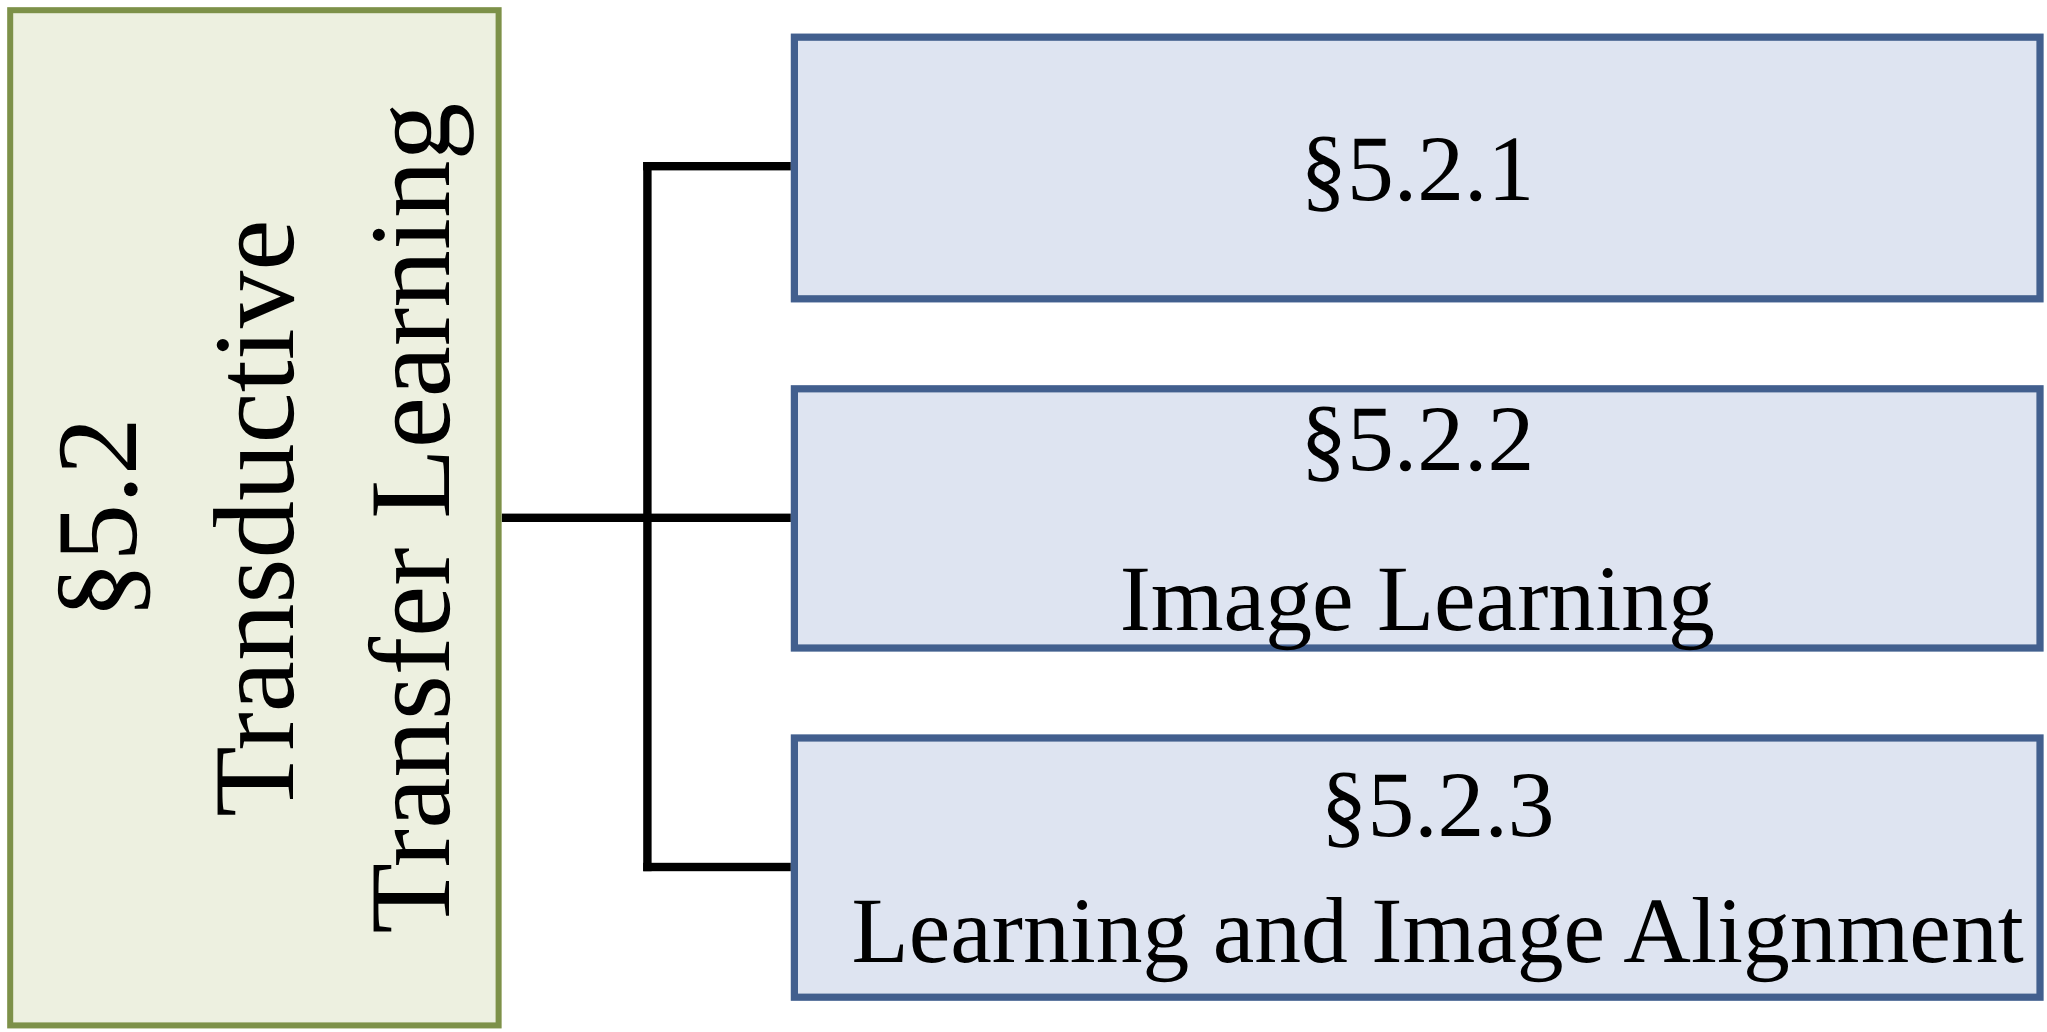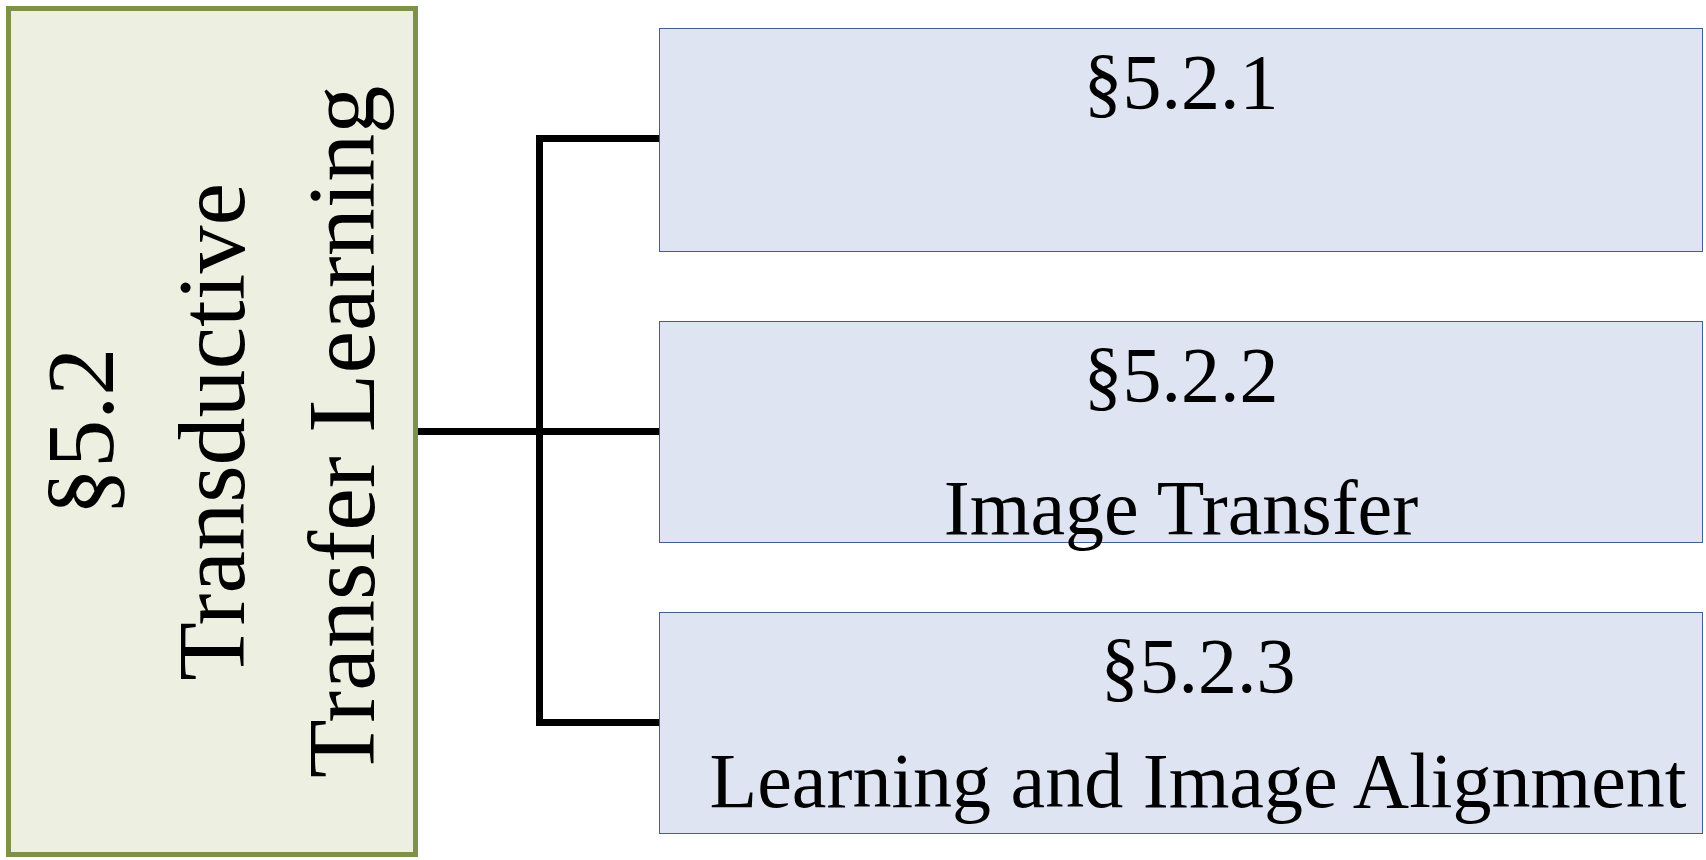--- a/index.html
+++ b/index.html
@@ -50,26 +50,26 @@
   .branch-top   { left: 536px; top: 135px; width: 126px; height: 7px; }
   .branch-mid   { left: 418px; top: 428px; width: 244px; height: 7px; }
   .branch-bot   { left: 536px; top: 719px; width: 126px; height: 7px; }
 
   
   .child-node {
     position: absolute;
     left: 659px;
     width: 1044px;
     box-sizing: border-box;
-    border: 1px solid #000000;
+    border: 6px solid #000000;
     background: #dee4f1;
     display: flex;
     flex-direction: column;
     align-items: center;
-    justify-content: space-between;
+    justify-content: center;
     text-align: center;
     font-size: 78px;
     line-height: 105px;
   }
   .child-1 { top: 28px;  height: 224px; }
   .child-2 { top: 321px; height: 222px; gap: 28px; }
   .child-3 { top: 612px; height: 222px; }
   .child-node .line { display: block; white-space: nowrap; }
 </style>
 </head>
@@ -89,21 +89,21 @@
       <div>Transfer Learning</div>
     </div>
   </div>
 
   <div class="child-node child-1" style="background-color: rgb(222, 228, 241); border-color: rgb(66, 95, 142);">
     <span class="line">§5.2.1</span>
   </div>
 
   <div class="child-node child-2" style="background-color: rgb(222, 228, 241); border-color: rgb(66, 95, 142);">
     <span class="line">§5.2.2</span>
-    <span class="line">Image Transfer</span>
+    <span class="line">Image Learning</span>
   </div>
 
   <div class="child-node child-3" style="background-color: rgb(222, 228, 241); border-color: rgb(66, 95, 142); padding-left: 34px;">
     <span class="line">§5.2.3</span>
     <span class="line">Learning and Image Alignment</span>
   </div>
 
 </div>
 
 </body></html>

